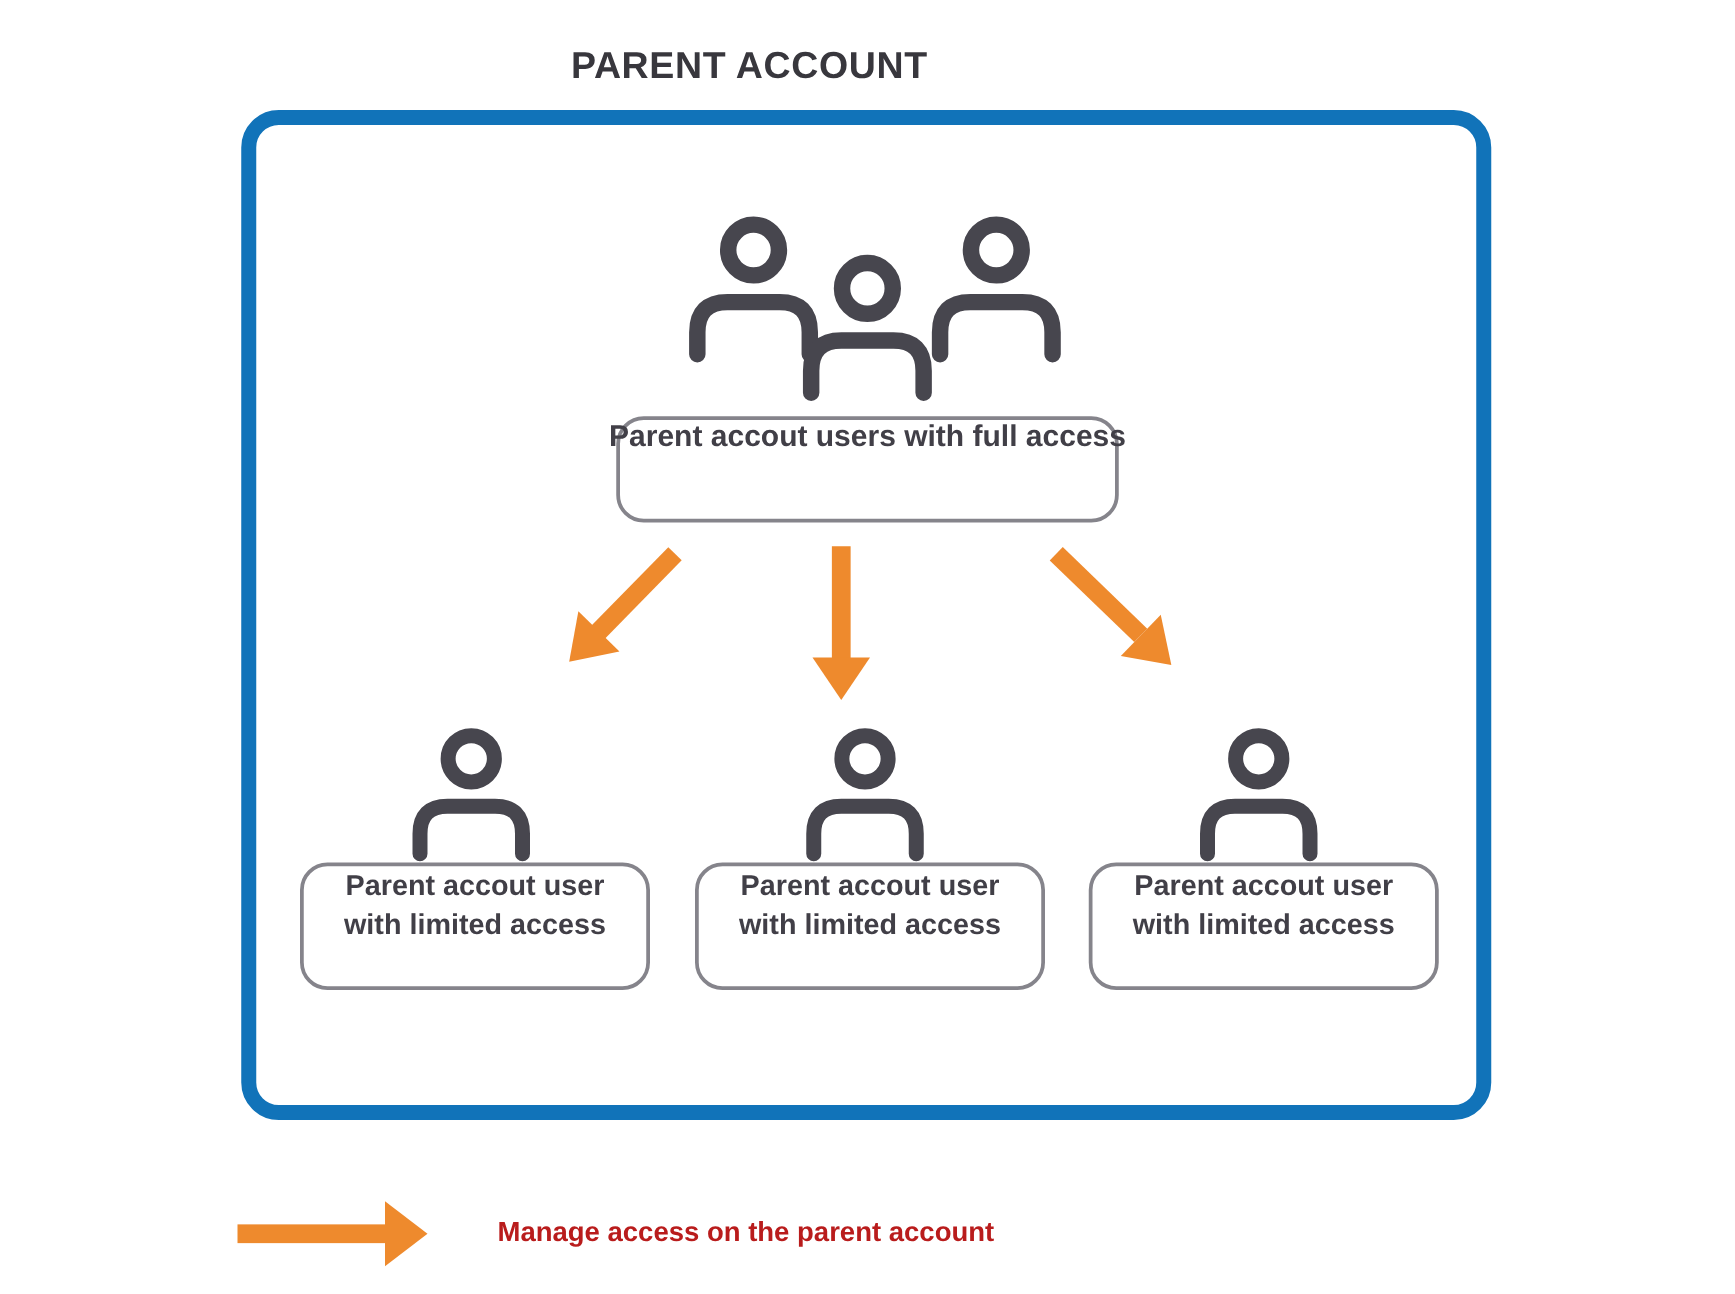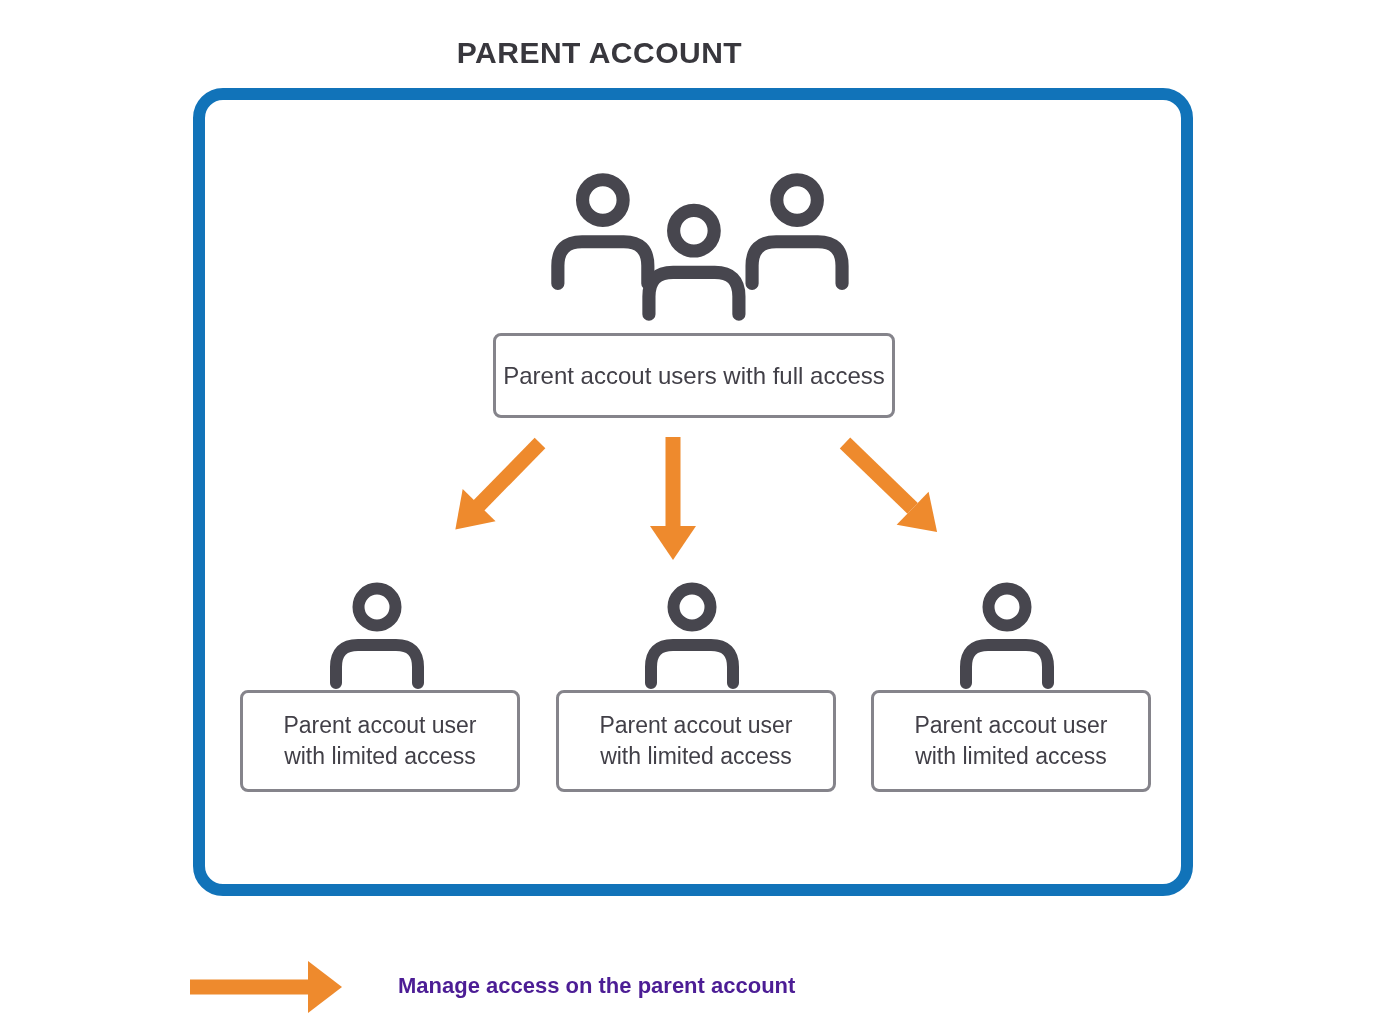--- a/index.html
+++ b/index.html
@@ -43,27 +43,28 @@
   .person-stroke {
     fill: none;
     stroke: #47464E;
     stroke-width: 12;
   }
   .person-shoulders { stroke-linecap: round; }
   .node-pill {
     position: absolute;
     box-sizing: border-box;
     border: 3px solid #85848B;
-    border-radius: 8px;
+    border-radius: 22px;
     background: #ffffff;
     display: flex;
-    align-items: center;
+    align-items: flex-start;
     justify-content: center;
     text-align: center;
     color: #413F47;
+    font-weight: bold;
   }
   .pill-full {
     left: 493px;
     top: 333px;
     width: 402px;
     height: 85px;
     font-size: 24px;
     white-space: nowrap;
   }
   .pill-limited {
@@ -84,21 +85,21 @@
     height: 1035px;
     pointer-events: none;
   }
   .arrow-shape rect, .arrow-shape polygon { fill: #EE8A2D; }
   .legend-label {
     position: absolute;
     left: 398px;
     top: 973px;
     font-size: 22px;
     font-weight: bold;
-    color: #4c1d95;
+    color: #b91c1c;
     white-space: nowrap;
   }
 </style>
 </head>
 <body>
 
 <div class="stage">
 
   <div class="page-title">PARENT ACCOUNT</div>
 

